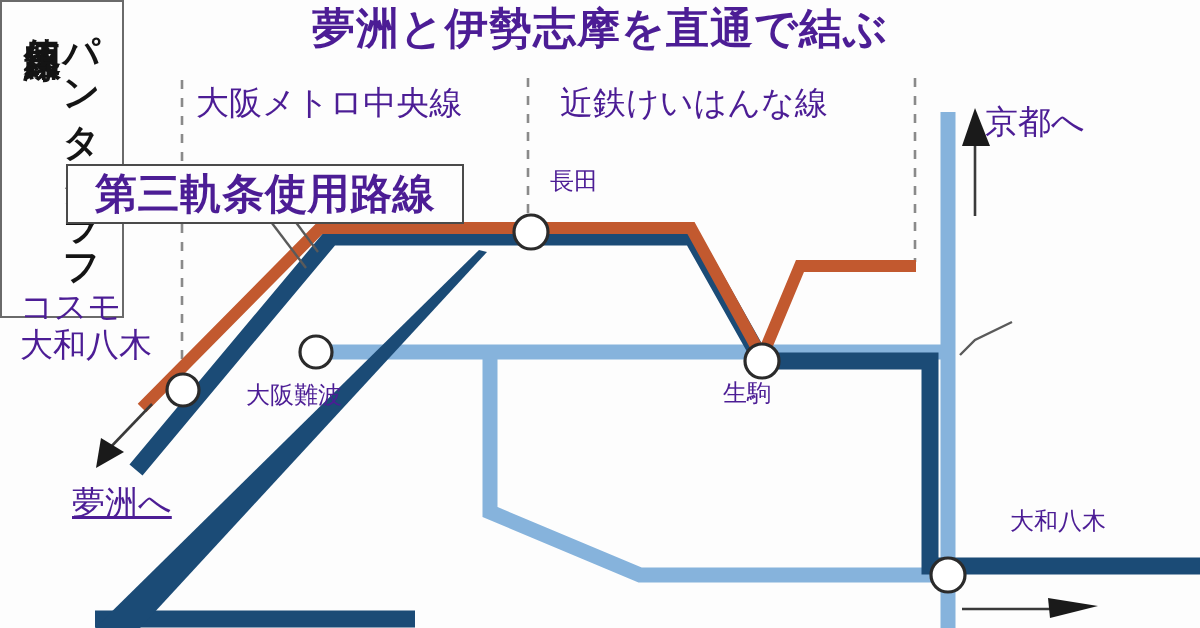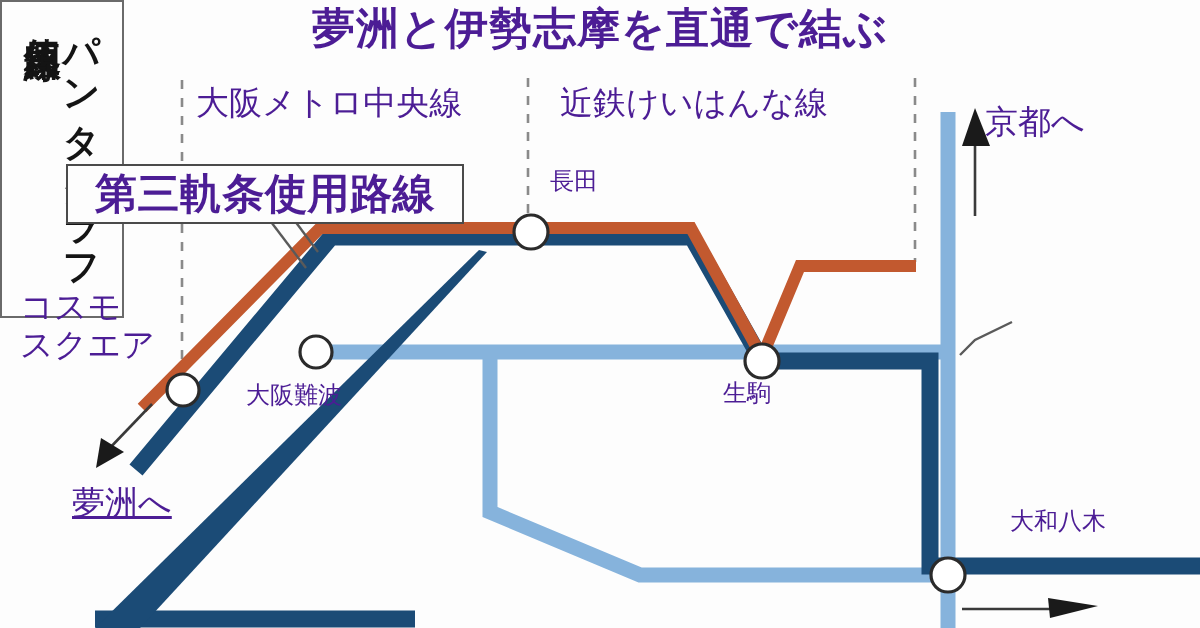--- a/index.html
+++ b/index.html
@@ -116,21 +116,21 @@
     <polygon points="1098,606 1048,598 1050,618" fill="#1a1a1a"></polygon>
   </g>
 </svg>
 
 <div class="lbl" id="title">夢洲と伊勢志摩を直通で結ぶ</div>
 
 <div class="lbl sect" id="sect-chuo">大阪メトロ中央線</div>
 <div class="lbl sect" id="sect-keihanna">近鉄けいはんな線</div>
 
 <div class="lbl stn" id="stn-cosmo">コスモ
-スクエア</div>
+大和八木</div>
 <div class="lbl stn" id="stn-namba">大阪難波</div>
 <div class="lbl stn" id="stn-nagata">長田</div>
 <div class="lbl stn" id="stn-ikoma">生駒</div>
 <div class="lbl stn" id="stn-yamatoyagi">大和八木</div>
 
 <div class="lbl dir" id="dir-yumeshima">夢洲へ</div>
 <div class="lbl dir" id="dir-kyoto">京都へ</div>
 
 <div class="lbl" id="box-third-rail">第三軌条使用路線</div>
 

